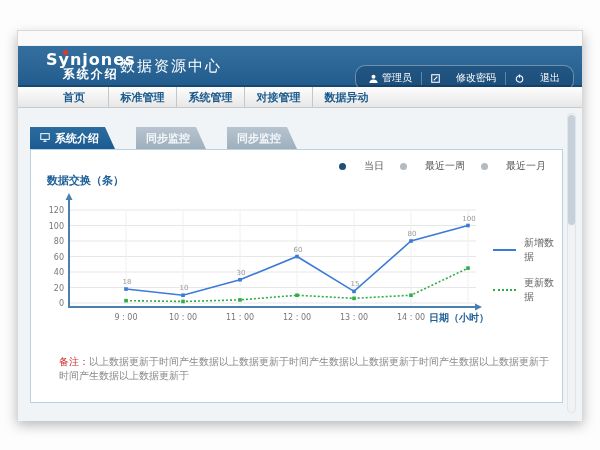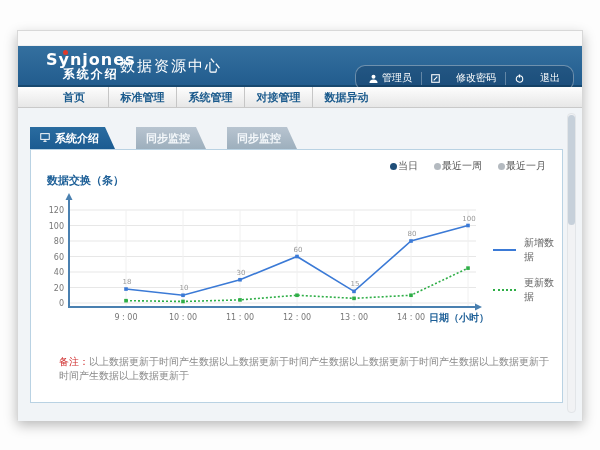--- a/index.html
+++ b/index.html
@@ -38,21 +38,21 @@
   .tab.inactive { background:linear-gradient(#b8c4d0,#9dafbd); color:#f3f7fa; }
   .tab.active { background:linear-gradient(#2a6ca0,#1b5b91); color:#fff; z-index:3; position:relative; }
   .panel { position:absolute; left:12px; top:41px; width:533px; height:254px;
     background:#fff; border:1px solid #b9d2e3; }
   
   .scrollbar { position:absolute; left:549px; top:5px; width:9px; height:300px;
     background:#f1f2f4; border:1px solid #e2e5e8; border-radius:4px; }
   .scroll-thumb { position:absolute; left:0; top:1px; width:7px; height:110px; background:#c6d0da; border-radius:4px; cursor:pointer; }
   
   .filters { position:absolute; top:9px; right:16px; display:flex; gap:16px; }
-  .filter { display:flex; align-items:center; gap:1px; cursor:pointer; }
+  .filter { display:flex; align-items:center; gap:18px; cursor:pointer; }
   .filter .dot { width:7px; height:7px; border-radius:50%; }
   .filter .flabel { font-size:10px; color:#555; }
   .ylabel { position:absolute; left:16px; top:23px; font-size:11px; font-weight:bold; color:#1d5f97; }
   .chart-svg { position:absolute; left:0; top:40px; }
   .legend { position:absolute; left:462px; top:86px; }
   .legend .li { display:flex; align-items:center; gap:8px; margin-bottom:12px; cursor:pointer; }
   .legend .sample { width:24px; height:0; border-top-width:2px; }
   .legend .s0 { border-top-style:solid; }
   .legend .s1 { border-top-style:dotted; }
   .legend .llabel { font-size:10px; color:#666; }

